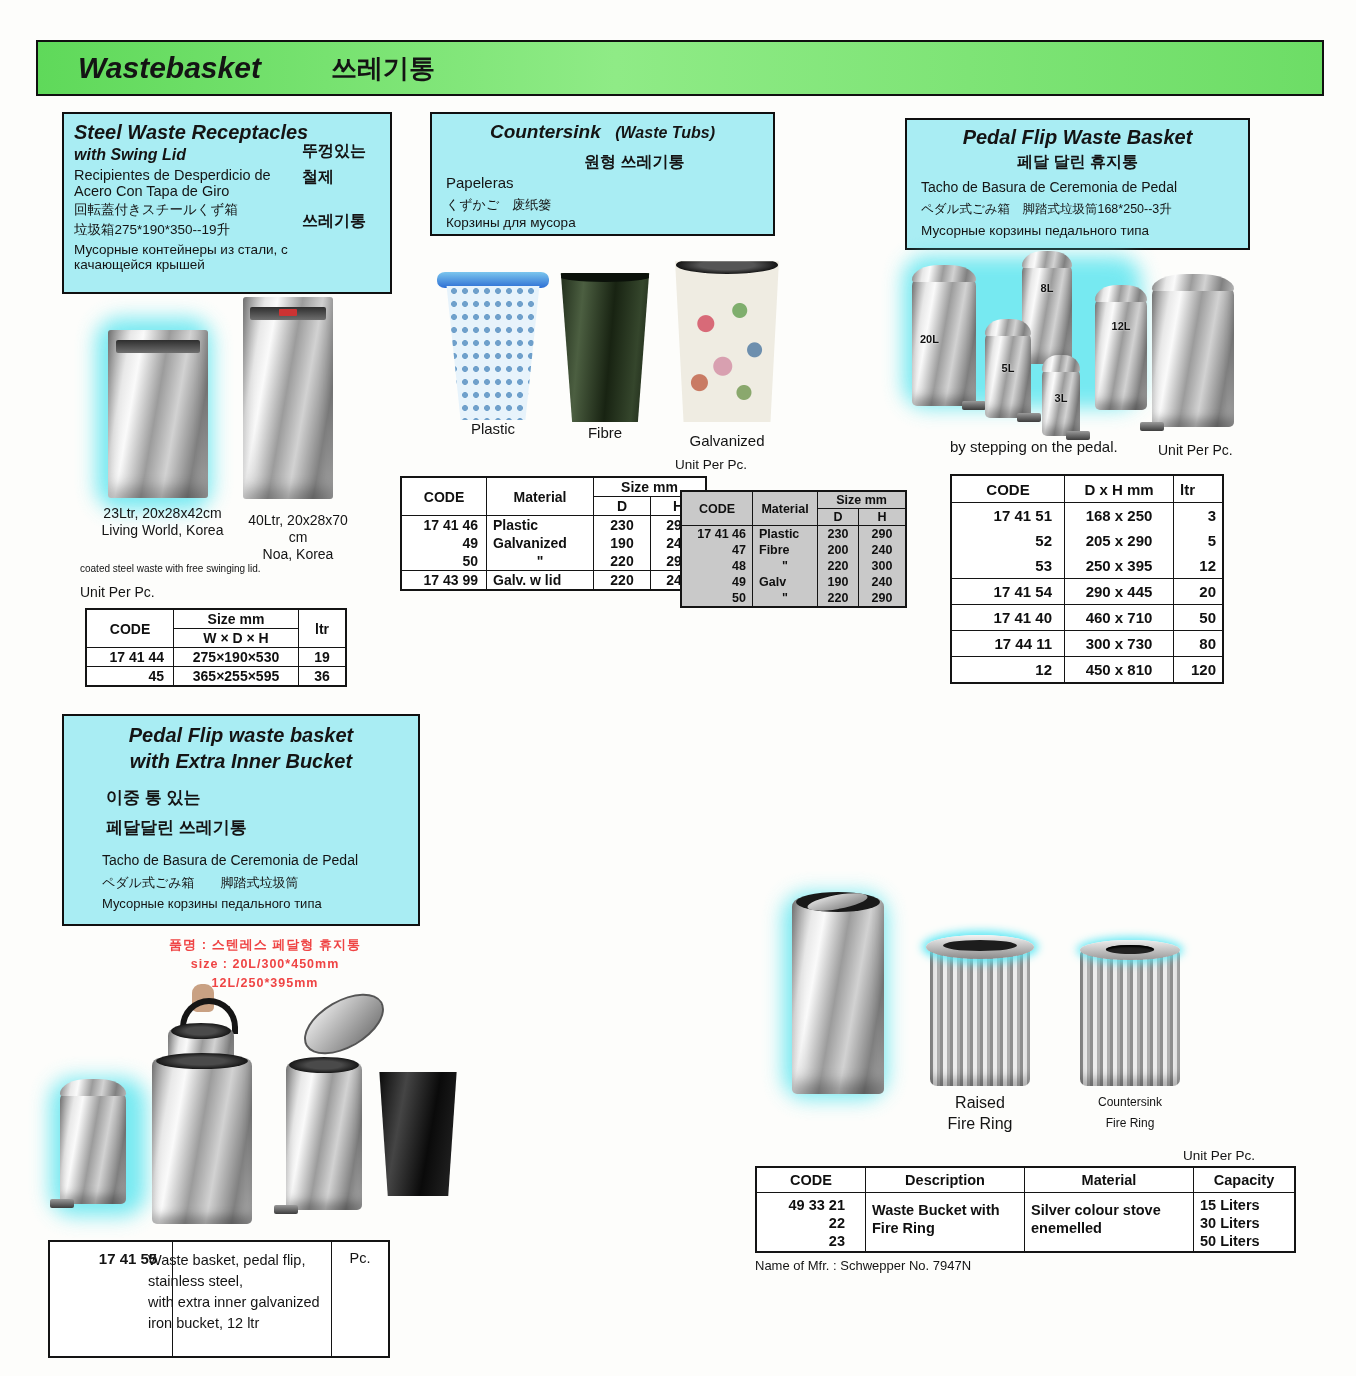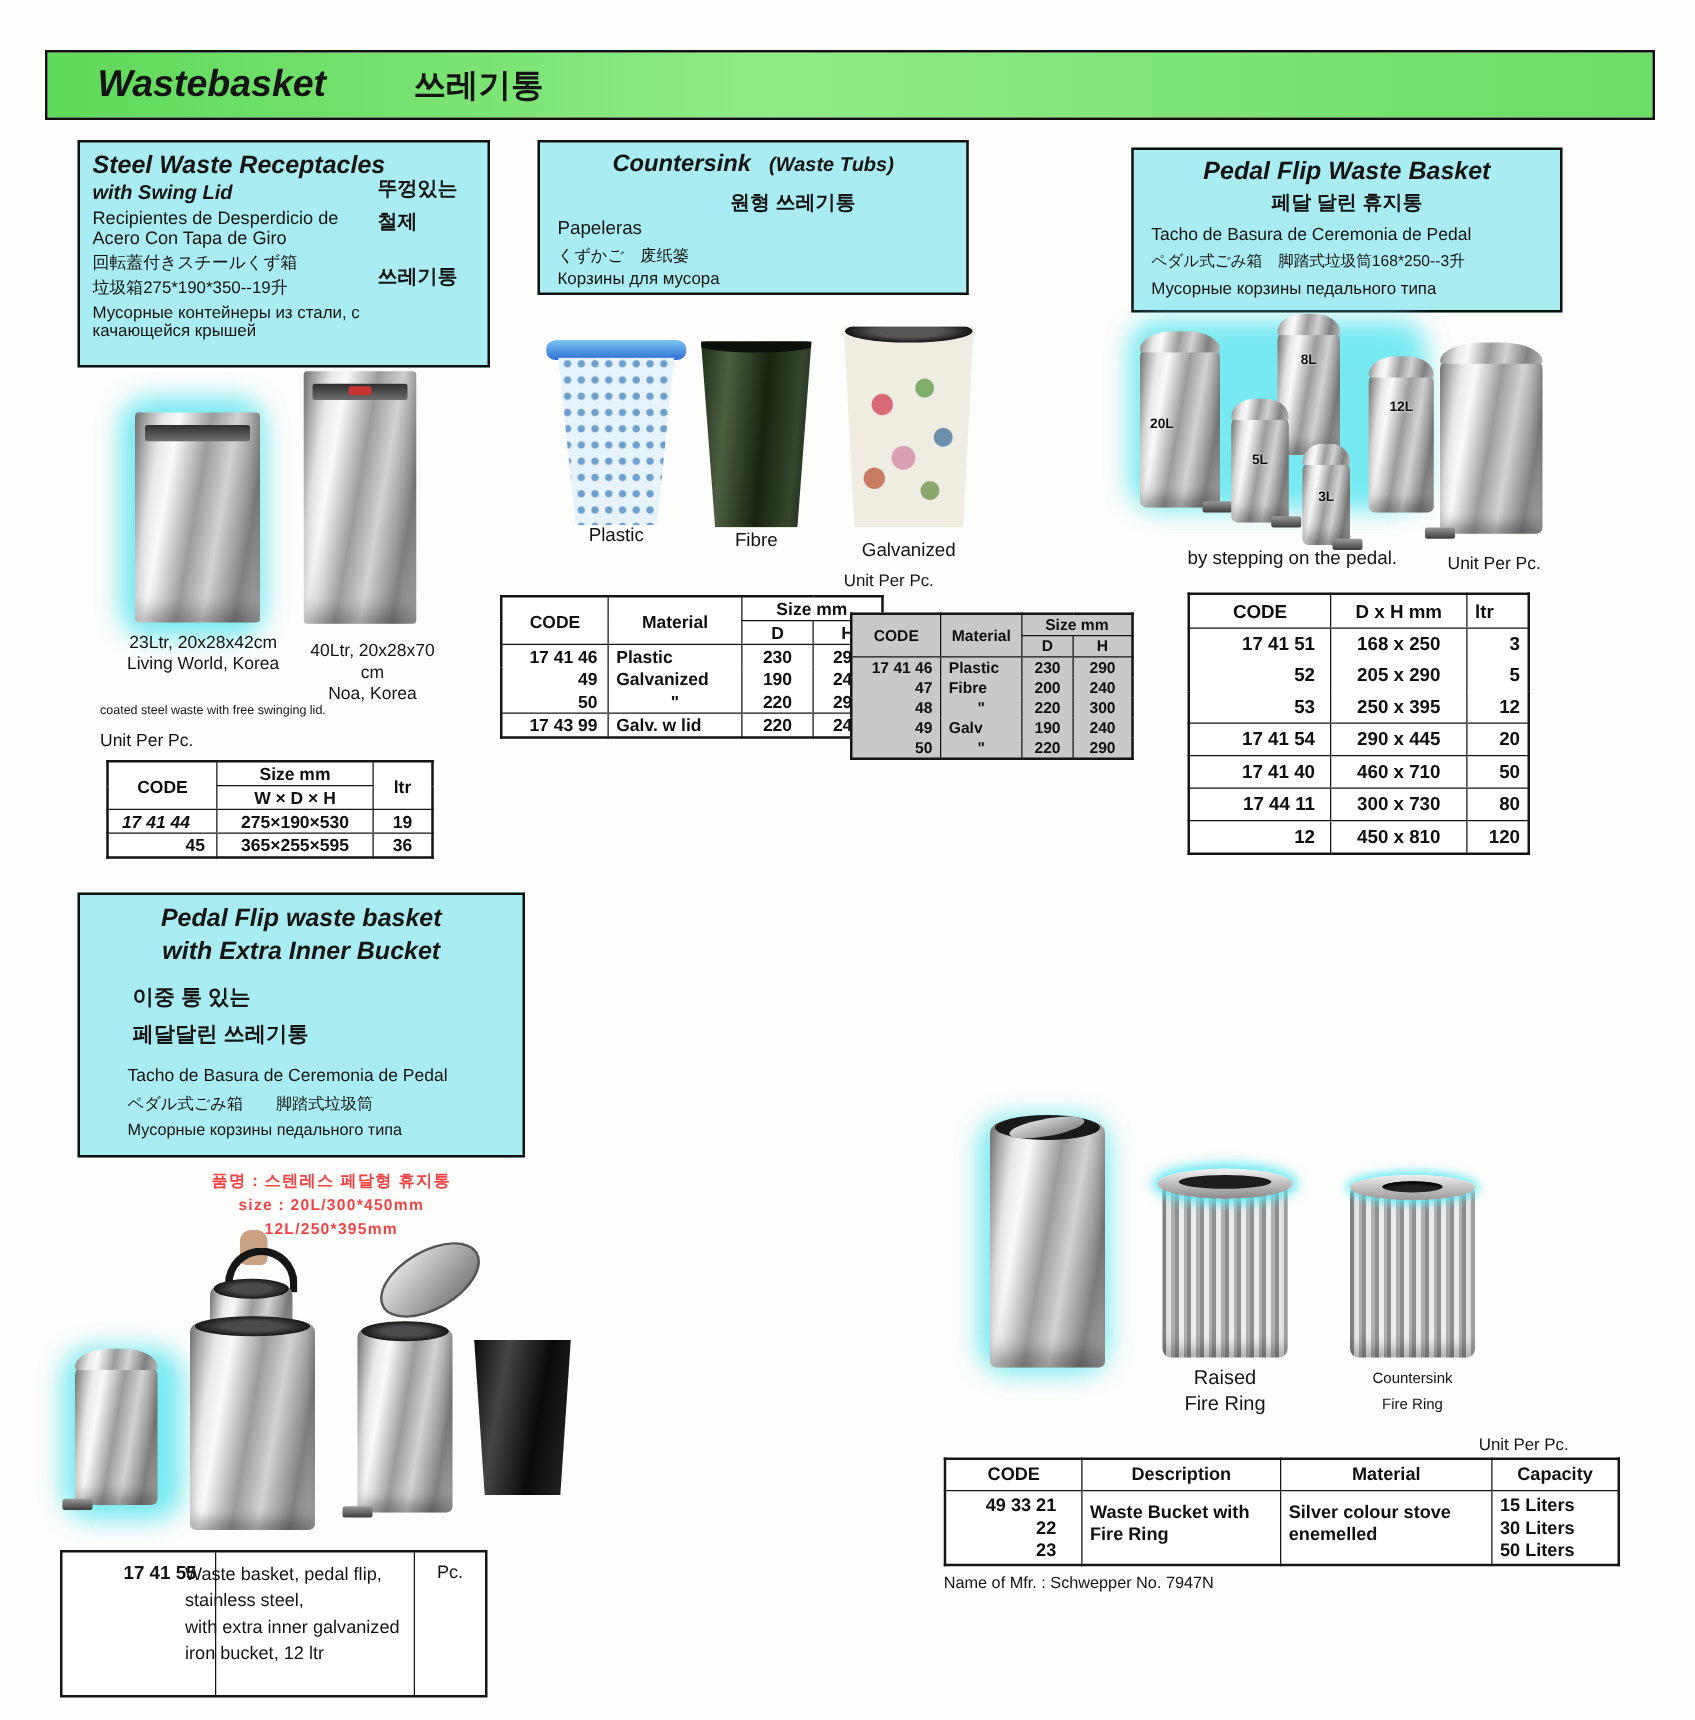--- a/index.html
+++ b/index.html
@@ -130,21 +130,21 @@
     <tbody>
         <tr>
       <th rowspan="2" class="hb" style="width:74px;">CODE</th>
       <th class="vl hb ac" style="width:112px;">Size mm</th>
       <th rowspan="2" class="vl hb ac" style="width:34px;">ltr</th>
     </tr>
     <tr>
       <th class="vl hb ac">W × D × H</th>
     </tr>
     <tr>
-      <td class="ar hb" style="padding-right:21px;font-style:italic;">17 41 44</td>
+      <td class="ar hb" style="padding-right:9px;">17 41 44</td>
       <td class="vl hb ac">275×190×530</td>
       <td class="vl hb ac">19</td>
     </tr>
     <tr>
       <td class="ar" style="padding-right:9px;">45</td>
       <td class="vl ac">365×255×595</td>
       <td class="vl ac">36</td>
     </tr>
   </tbody>
     </table>

